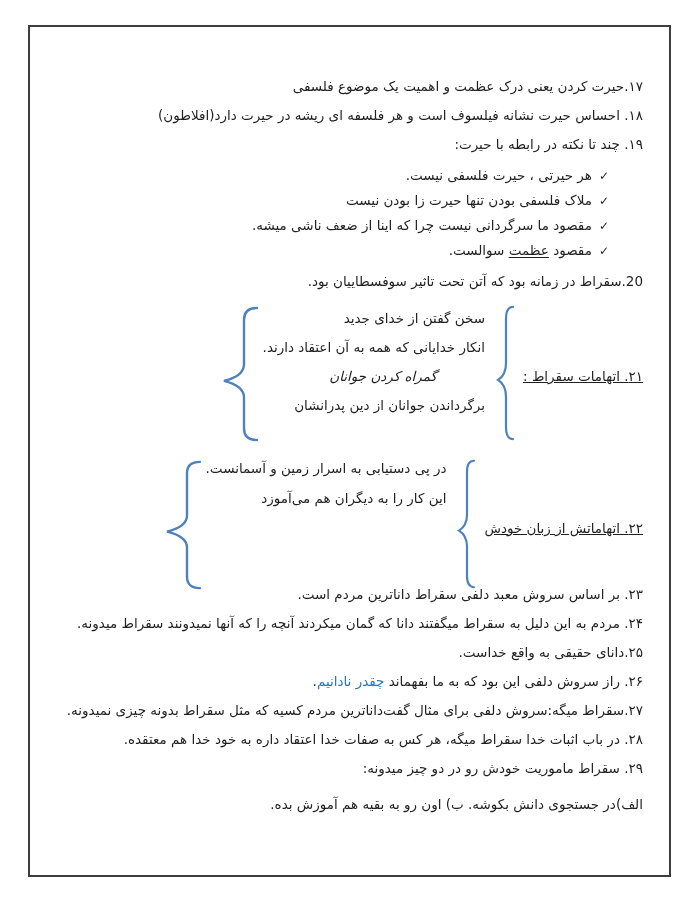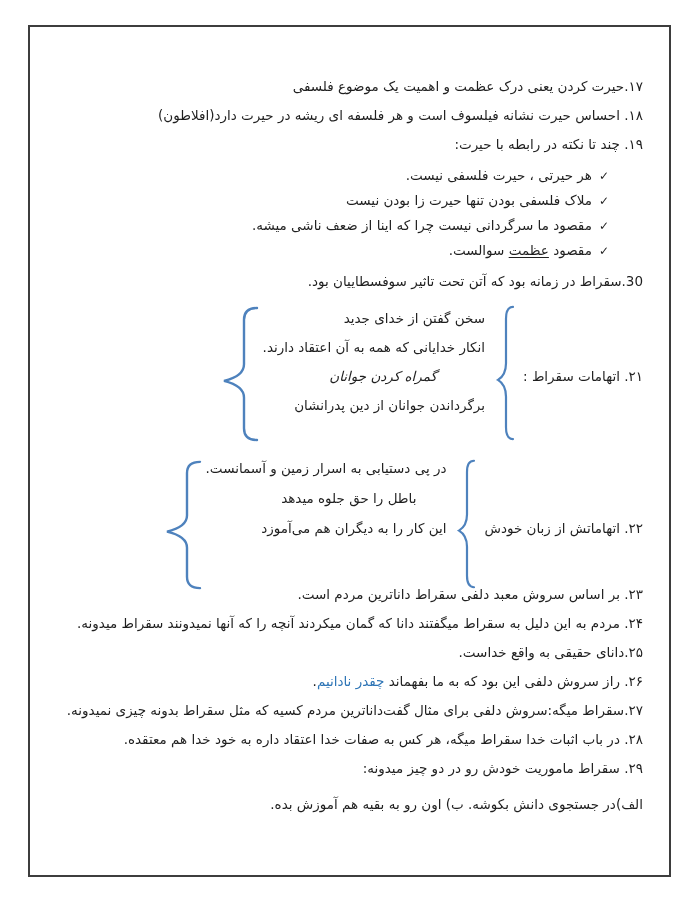--- a/index.html
+++ b/index.html
@@ -21,21 +21,21 @@
   .line{margin:0;line-height:29px;white-space:nowrap;}
   .bullets{margin:4px 34px 0 0;}
   .bullet{margin:0;line-height:24px;white-space:nowrap;}
   .check{display:inline-block;margin-left:7px;font-size:12px;}
   .u{text-decoration:underline;text-underline-offset:2px;}
   .blue{color:var(--blue);}
   .mt4{margin-top:4px;}
   .group{display:flex;align-items:flex-start;}
   .g21{margin-top:8px;height:116px;}
   .g22{margin-top:33px;height:120px;}
-  .glabel{line-height:20px;white-space:nowrap;flex:none;}
+  .glabel{line-height:20px;white-space:nowrap;flex:none;text-decoration:underline;}
   .g21 .glabel{margin-top:62px;}
   .g22 .glabel{margin-top:65px;}
   .brace{color:var(--brace);flex:none;}
   .brace svg{display:block;}
   .inner-brace{margin:0 6px 0 8px;}
   .outer-brace{margin:0 2px 0 0;}
   .g21 .inner-brace svg{margin-top:0;}
   .g21 .outer-brace svg{margin-top:1px;}
   .g22 .inner-brace svg{margin-top:5px;}
   .g22 .outer-brace svg{margin-top:6px;}
@@ -60,21 +60,21 @@
   <p class="line">۱۸. احساس حیرت نشانه فیلسوف است و هر فلسفه ای ریشه در حیرت دارد(افلاطون)</p>
   <p class="line">۱۹. چند تا نکته در رابطه با حیرت:</p>
 
   <div class="bullets">
     <p class="bullet"><span class="check">✓</span><span>هر حیرتی ، حیرت فلسفی نیست.</span></p>
     <p class="bullet"><span class="check">✓</span><span>ملاک فلسفی بودن تنها حیرت زا بودن نیست</span></p>
     <p class="bullet"><span class="check">✓</span><span>مقصود ما سرگردانی نیست چرا که اینا از ضعف ناشی میشه.</span></p>
     <p class="bullet"><span class="check">✓</span><span>مقصود </span><span class="u">عظمت</span><span> سوالست.</span></p>
   </div>
 
-  <p class="line mt4">30.سقراط در زمانه بود که آتن تحت تاثیر سوفسطاییان بود.</p>
+  <p class="line mt4">20.سقراط در زمانه بود که آتن تحت تاثیر سوفسطاییان بود.</p>
 
   <div class="group g21">
     <p class="glabel">۲۱. اتهامات سقراط :</p>
     <div class="brace inner-brace">
       <svg width="24" height="138" viewBox="0 0 24 140" preserveAspectRatio="none" fill="none">
         <path d="M20,3 Q13,3 13,15 L13,60 Q13,72 5,77 Q13,82 13,94 L13,125 Q13,137 20,137" stroke="currentColor" stroke-width="2.2" stroke-linecap="round"></path>
       </svg>
     </div>
     <div class="gitems">
       <p>سخن گفتن از خدای جدید</p>
@@ -91,21 +91,20 @@
 
   <div class="group g22">
     <p class="glabel">۲۲. اتهاماتش از زبان خودش</p>
     <div class="brace inner-brace">
       <svg width="24" height="132" viewBox="0 0 24 140" preserveAspectRatio="none" fill="none">
         <path d="M20,3 Q13,3 13,15 L13,60 Q13,72 5,77 Q13,82 13,94 L13,125 Q13,137 20,137" stroke="currentColor" stroke-width="2.2" stroke-linecap="round"></path>
       </svg>
     </div>
     <div class="gitems">
       <p>در پی دستیابی به اسرار زمین و آسمانست.</p>
-      <p class="notch30">باطل را حق جلوه میدهد</p>
       <p>این کار را به دیگران هم می‌آموزد</p>
     </div>
     <div class="brace outer-brace">
       <svg width="42" height="132" viewBox="0 0 42 140" preserveAspectRatio="none" fill="none">
         <path d="M38,3 Q25,3 25,15 L25,60 Q25,72 5,77 Q25,82 25,94 L25,125 Q25,137 38,137" stroke="currentColor" stroke-width="2.4" stroke-linecap="round"></path>
       </svg>
     </div>
   </div>
 
   <div class="lower">

